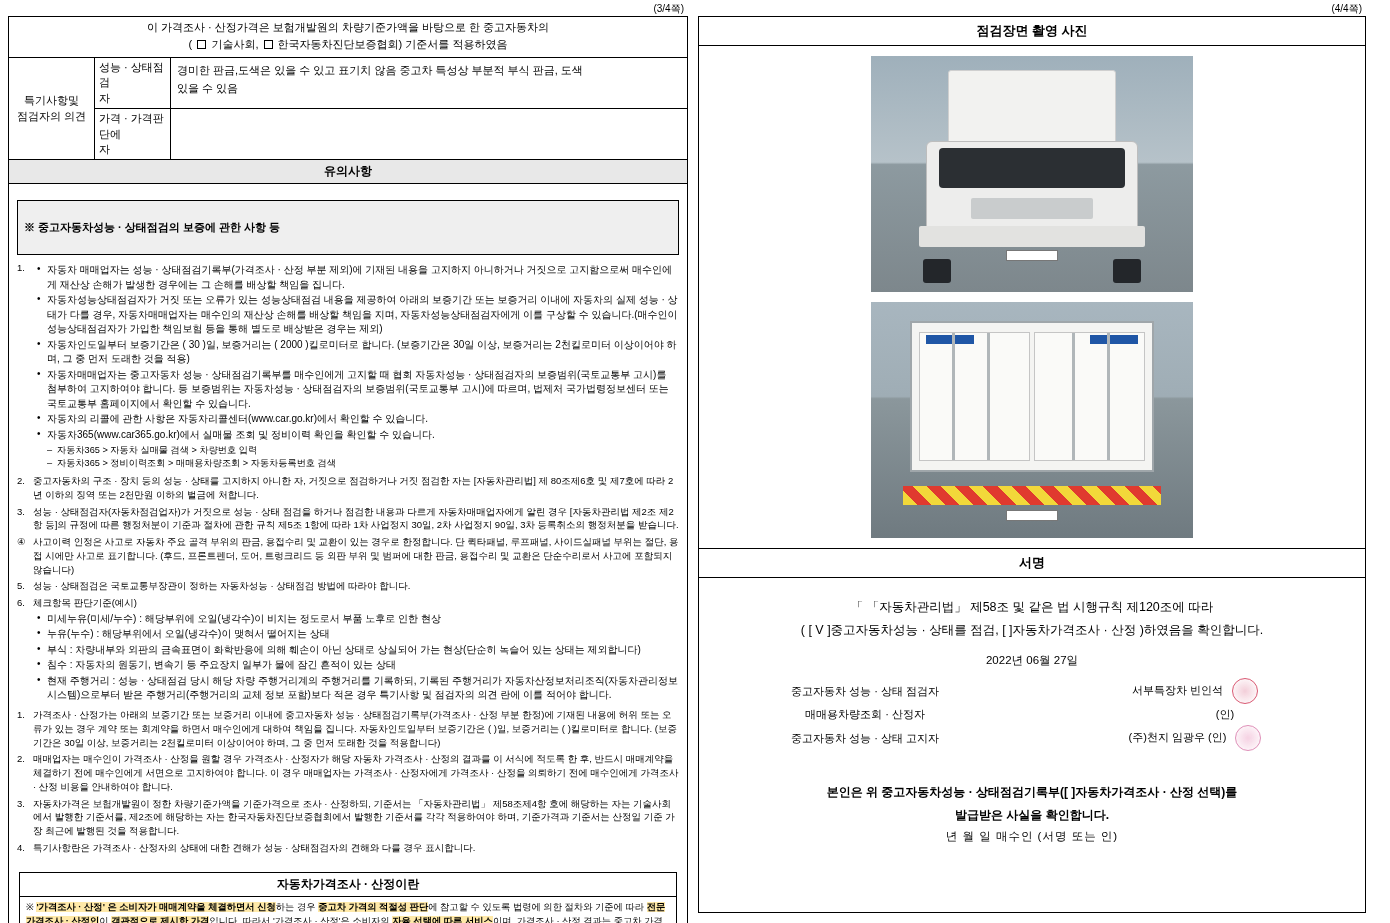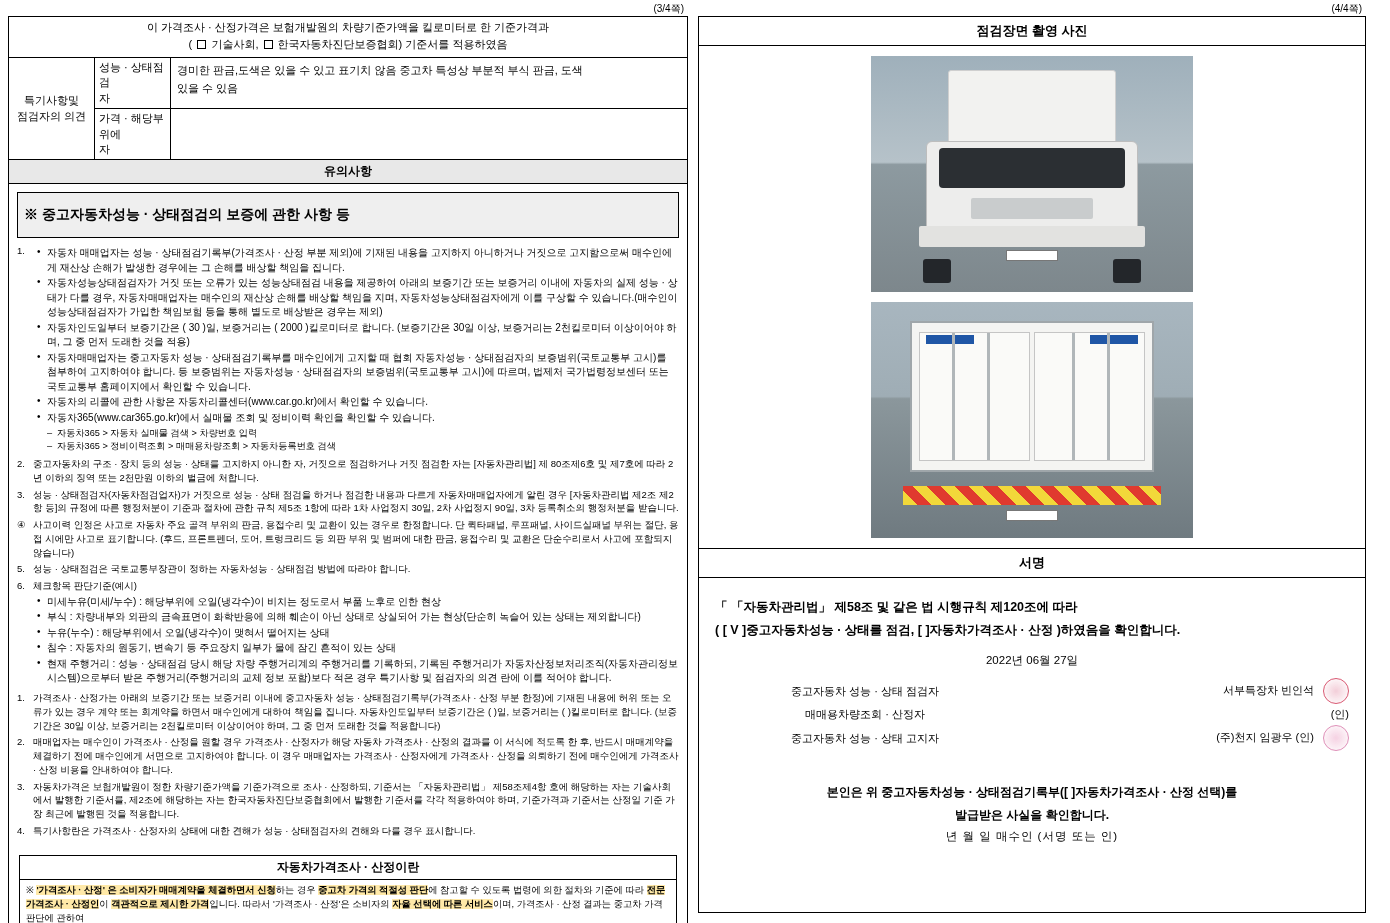--- a/index.html
+++ b/index.html
@@ -43,21 +43,21 @@
   .won { display:inline-block; vertical-align: middle; font-size: 13px; font-weight: bold;}
   .final-sub { text-align:center; font-size: 11px; line-height: 1.5; padding-bottom: 3px;}
   .chk { display:inline-block; width:9px; height:9px; border:1px solid #000; margin: 0 2px; vertical-align: -1px;}
 
   .special-label { width: 86px; font-size: 11px; display:flex; align-items:center; justify-content:center; text-align:center; line-height:1.4;}
   .special-sub { width: 76px; display:flex; align-items:center; justify-content:center; line-height:1.4; font-size: 11px;}
   .special-val { flex:1; padding: 4px 6px; line-height:1.6; font-size: 11px;}
 
   .notice-title { background:#e8e8e8; text-align:center; font-weight:bold; font-size:12px; padding:3px 0; border-bottom:1px solid #000; }
   .notice-body { padding: 4px 8px 6px 8px; }
-  .sec-head { background:#efefef; border:1px solid #000; padding:13px 6px; font-weight:bold; font-size:14px; margin: 4px 0 6px 0;}
+  .sec-head { background:#efefef; border:1px solid #000; padding:19px 6px; font-weight:bold; font-size:11px; margin: 12px 0 6px 0;}
   ul.dash { list-style: none; margin: 2px 0 2px 4px; padding:0; }
   ul.dash > li { position: relative; padding-left: 10px; line-height: 1.45; font-size: 10px; margin-bottom: 1px;}
   ul.dash > li:before { content:"•"; position:absolute; left:0; top:-1px; }
   ul.dash2 { list-style: none; margin: 1px 0 1px 14px; padding:0; }
   ul.dash2 > li { position: relative; padding-left: 10px; line-height: 1.4; font-size: 9.2px; }
   ul.dash2 > li:before { content:"–"; position:absolute; left:0; }
   .num-only { list-style: none; margin:0; padding:0; }
   .num-only > li { display:flex; font-size: 9.5px; line-height:1.45; margin-bottom:3px; }
   .num-only > li > .n { width: 16px; flex: none; }
   .num-only > li > .t { flex: 1; }
@@ -66,25 +66,25 @@
   .def-title { text-align:center; font-weight:bold; font-size:12px; padding: 3px 0; border-bottom:1px solid #000;}
   .def-body { padding: 4px 6px; font-size: 9.3px; line-height:1.5; }
   .hl { background: #ffe9a8; }
 
   
   .r-title { text-align:center; font-weight:bold; font-size:13px; padding:5px 0; border-bottom:1.5px solid #000;}
   .photos { padding: 10px 0; display:flex; flex-direction:column; align-items:center; gap:10px; border-bottom:1.5px solid #000;}
   .photo { width: 322px; height: 236px; position: relative; overflow:hidden; background:#b9c3c9; }
   .sign-title { text-align:center; font-weight:bold; font-size:13px; padding:5px 0; border-bottom:1.5px solid #000;}
   .sign-body { padding: 18px 16px 10px 16px; }
-  .law-line { font-weight:bold; font-size:12.5px; line-height:1.8; }
+  .law-line { text-align:center; font-weight:normal; font-size:12.5px; line-height:1.8; }
   .date-line { text-align:center; font-size:11.5px; margin: 12px 0 10px 0;}
   .sign-row { display:flex; align-items:center; font-size:11px; margin: 3px 0; }
   .sign-row .lbl { width: 300px; text-align:center;}
-  .sign-row .val { flex:1; text-align:right; padding-left: 26px; position:relative;}
+  .sign-row .val { flex:1; text-align:center; padding-left: 26px; position:relative;}
   .stamp { display:inline-block; width:26px; height:26px; border-radius:50%; border:1px solid #c24; vertical-align:middle; margin-left:6px; opacity:.75;}
   .stamp.pink { border-color:#d36ba0; background: radial-gradient(circle, rgba(226,120,170,.45) 0%, rgba(226,120,170,.12) 70%); }
   .stamp.red { background: radial-gradient(circle, rgba(210,70,110,.35) 0%, rgba(210,70,110,.08) 70%); }
   .confirm { text-align:center; font-weight:bold; font-size:12px; line-height:1.9; margin-top: 30px;}
   .buyer-line { text-align:center; font-size:11.5px; margin-top: 2px; letter-spacing: 1px;}
 
   
   .truck-front { width:100%; height:100%; background:linear-gradient(#9fb0bb 0%, #b6c2c9 45%, #8d9aa0 46%, #7d878c 100%); position:relative;}
   .tf-body { position:absolute; left:24%; top:6%; width:52%; height:34%; background:#f2f2f0; border:1px solid #cfcfcf; border-radius:3px;}
   .tf-cab { position:absolute; left:17%; top:36%; width:66%; height:44%; background:#ededec; border-radius:6px 6px 3px 3px; border:1px solid #bdbdbd;}
@@ -107,21 +107,21 @@
 
 <div class="page-wrap">
 
   <div class="page page-left">
     <div class="page-num">(3/4쪽)</div>
     <div class="sheet">
 
       <div class="row">
         <div class="cell" style="width:100%">
           <div class="final-sub">
-            <div>이 가격조사 · 산정가격은 보험개발원의 차량기준가액을 킬로미터로 한 기준가격과</div>
+            <div>이 가격조사 · 산정가격은 보험개발원의 차량기준가액을 바탕으로 한 중고자동차의</div>
             <div>
               <span>(</span>
               <span class="chk"></span>
               <span>기술사회,</span>
               <span class="chk"></span>
               <span>한국자동차진단보증협회)</span>
               <span>기준서를 적용하였음</span>
             </div>
           </div>
         </div>
@@ -131,21 +131,21 @@
         <div class="cell bordr special-label" style="white-space:pre-line">특기사항및
 점검자의 의견</div>
         <div style="flex:1">
           <div class="row">
             <div class="cell bordr special-sub" style="white-space:pre-line">성능 · 상태점검
 자</div>
             <div class="cell special-val" style="white-space:pre-line">경미한 판금,도색은 있을 수 있고 표기치 않음 중고차 특성상 부분적 부식 판금, 도색
 있을 수 있음</div>
           </div>
           <div class="row" style="border-bottom:none; min-height:46px">
-            <div class="cell bordr special-sub" style="white-space:pre-line">가격 · 해당부위에
+            <div class="cell bordr special-sub" style="white-space:pre-line">가격 · 가격판단에
 자</div>
             <div class="cell special-val"></div>
           </div>
         </div>
       </div>
 
       <div class="notice-title">유의사항</div>
       <div class="notice-body">
 
         <div class="sec-head">※ 중고자동차성능 · 상태점검의 보증에 관한 사항 등</div>
@@ -183,22 +183,22 @@
           <li>
             <span class="n">5.</span>
             <span class="t">성능 · 상태점검은 국토교통부장관이 정하는 자동차성능 · 상태점검 방법에 따라야 합니다.</span>
           </li>
           <li>
             <span class="n">6.</span>
             <span class="t">
               <span>체크항목 판단기준(예시)</span>
               <ul class="dash">
                 <li>미세누유(미세/누수) : 해당부위에 오일(냉각수)이 비치는 정도로서 부품 노후로 인한 현상</li>
+                <li>누유(누수) : 해당부위에서 오일(냉각수)이 맺혀서 떨어지는 상태</li>
                 <li>부식 : 차량내부와 외판의 금속표면이 화학반응에 의해 훼손이 아닌 상태로 상실되어 가는 현상(단순히 녹슬어 있는 상태는 제외합니다)</li>
-                <li>누유(누수) : 해당부위에서 오일(냉각수)이 맺혀서 떨어지는 상태</li>
                 <li>침수 : 자동차의 원동기, 변속기 등 주요장치 일부가 물에 잠긴 흔적이 있는 상태</li>
                 <li>현재 주행거리 : 성능 · 상태점검 당시 해당 차량 주행거리계의 주행거리를 기록하되, 기록된 주행거리가 자동차산정보처리조직(자동차관리정보시스템)으로부터 받은 주행거리(주행거리의 교체 정보 포함)보다 적은 경우 특기사항 및 점검자의 의견 란에 이를 적어야 합니다.</li>
               </ul>
             </span>
           </li>
         </ul>
 
 
         <ul class="num-only">
           <li>

